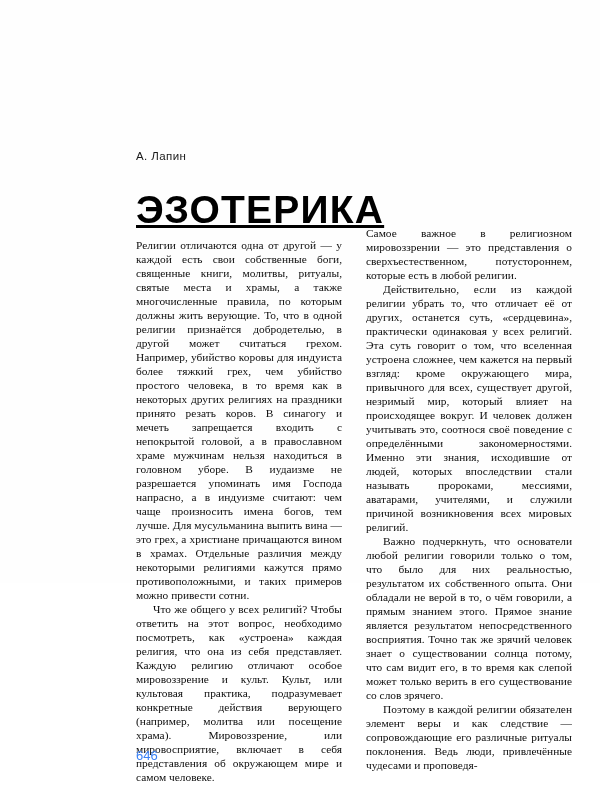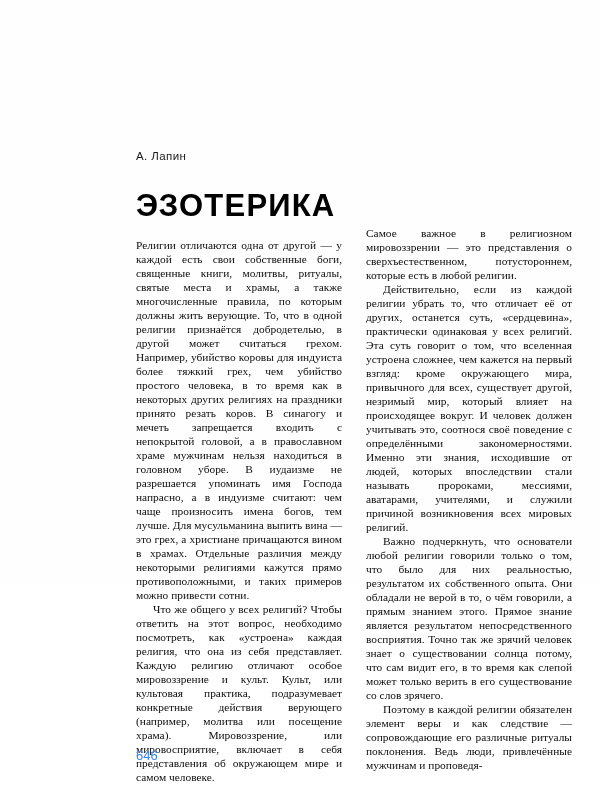--- a/index.html
+++ b/index.html
@@ -34,26 +34,27 @@
   .author {
     font-family: "Liberation Sans", "DejaVu Sans", sans-serif;
     font-size: 11.5px;
     letter-spacing: 0.4px;
     color: #1a1a1a;
     margin: 0 0 28px 0;
   }
 
   .title {
     font-family: "Liberation Sans", "DejaVu Sans", sans-serif;
-    font-size: 31px;
+    font-size: 39px;
     font-weight: bold;
     letter-spacing: 1.2px;
     color: #000;
     margin: 0 0 24px 0;
     line-height: 1;
+    text-decoration: underline;
   }
 
   .subtitle {
     font-family: "Liberation Serif", "DejaVu Serif", serif;
     font-size: 12.5px;
     font-weight: bold;
     letter-spacing: 1.6px;
     color: #000;
     margin: 0 0 14px 0;
   }
@@ -115,20 +116,20 @@
 
     <div class="col col-left">
       <p>Религии отличаются одна от другой — у каждой есть свои собственные боги, священные книги, молитвы, ритуалы, святые места и храмы, а также многочисленные правила, по которым должны жить верующие. То, что в одной религии признаётся добродетелью, в другой может считаться грехом. Например, убийство коровы для индуиста более тяжкий грех, чем убийство простого человека, в то время как в некоторых других религиях на праздники принято резать коров. В синагогу и мечеть запрещается входить с непокрытой головой, а в православном храме мужчинам нельзя находиться в головном уборе. В иудаизме не разрешается упоминать имя Господа напрасно, а в индуизме считают: чем чаще произносить имена богов, тем лучше. Для мусульманина выпить вина — это грех, а христиане причащаются вином в храмах. Отдельные различия между некоторыми религиями кажутся прямо противоположными, и таких примеров можно привести сотни.</p>
       <p class="indent">Что же общего у всех религий? Чтобы ответить на этот вопрос, необходимо посмотреть, как «устроена» каждая религия, что она из себя представляет. Каждую религию отличают особое мировоззрение и культ. Культ, или культовая практика, подразумевает конкретные действия верующего (например, молитва или посещение храма). Мировоззрение, или мировосприятие, включает в себя представления об окружающем мире и самом человеке.</p>
     </div>
 
     <div class="col col-right">
       <p>Самое важное в религиозном мировоззрении — это представления о сверхъестественном, потустороннем, которые есть в любой религии.</p>
       <p class="indent">Действительно, если из каждой религии убрать то, что отличает её от других, останется суть, «сердцевина», практически одинаковая у всех религий. Эта суть говорит о том, что вселенная устроена сложнее, чем кажется на первый взгляд: кроме окружающего мира, привычного для всех, существует другой, незримый мир, который влияет на происходящее вокруг. И человек должен учитывать это, соотнося своё поведение с определёнными закономерностями. Именно эти знания, исходившие от людей, которых впоследствии стали называть пророками, мессиями, аватарами, учителями, и служили причиной возникновения всех мировых религий.</p>
       <p class="indent">Важно подчеркнуть, что основатели любой религии говорили только о том, что было для них реальностью, результатом их собственного опыта. Они обладали не верой в то, о чём говорили, а прямым знанием этого. Прямое знание является результатом непосредственного восприятия. Точно так же зрячий человек знает о существовании солнца потому, что сам видит его, в то время как слепой может только верить в его существование со слов зрячего.</p>
-      <p class="indent">Поэтому в каждой религии обязателен элемент веры и как следствие — сопровождающие его различные ритуалы поклонения. Ведь люди, привлечённые мужчинам и проповедя-</p>
+      <p class="indent">Поэтому в каждой религии обязателен элемент веры и как следствие — сопровождающие его различные ритуалы поклонения. Ведь люди, привлечённые чудесами и проповедя-</p>
     </div>
 
   </div>
 
   <div class="page-number">646</div>
 
 </div>
 
 </body></html>

